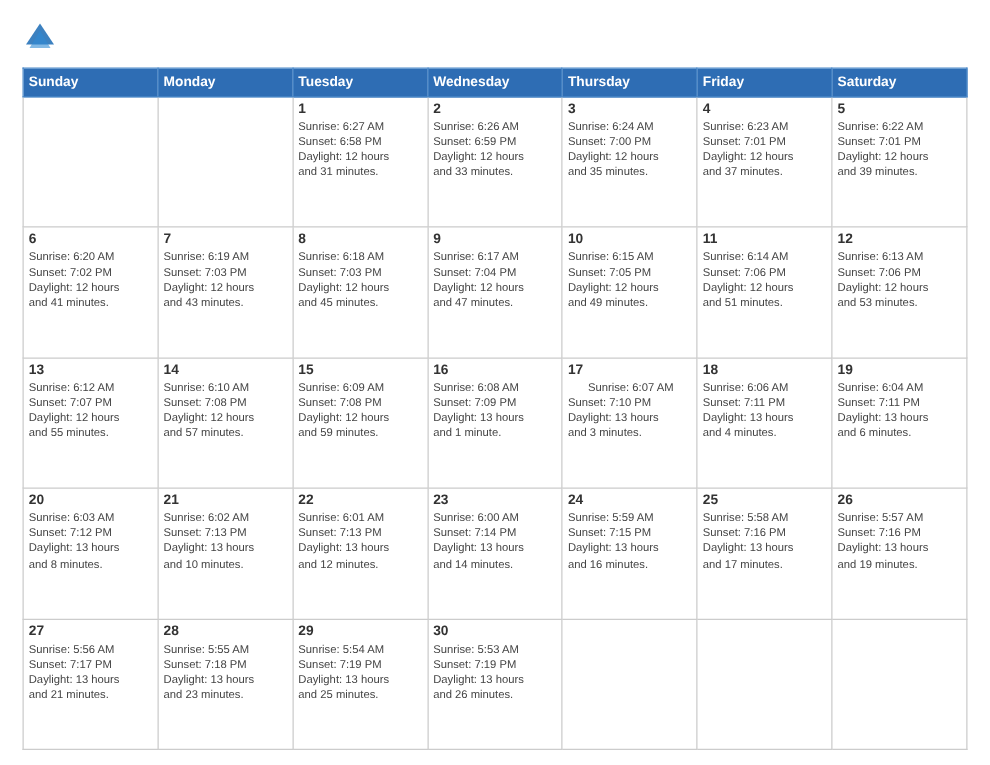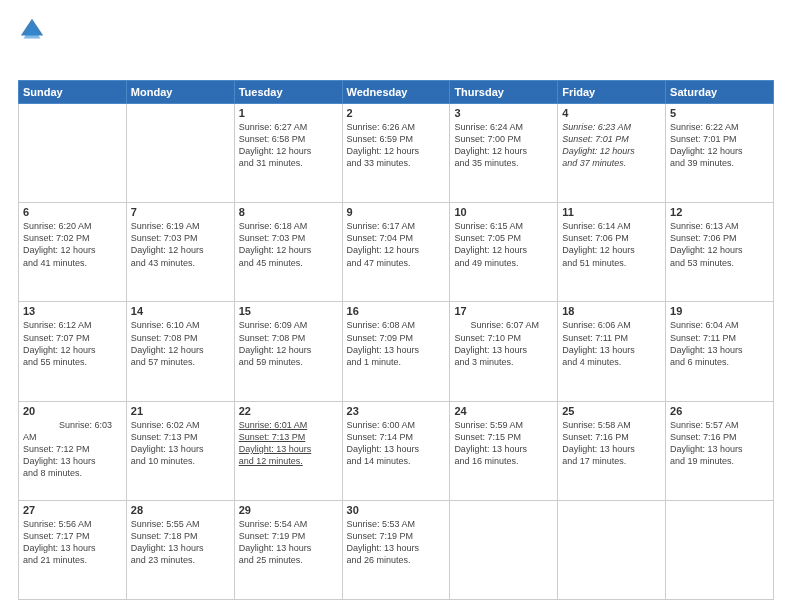--- a/index.html
+++ b/index.html
@@ -9,21 +9,20 @@
       width: 792px;
       height: 612px;
       overflow: hidden;
     }
     .page {
       width: 792px;
       height: 612px;
       padding: 16px 18px 12px 18px;
       display: flex;
       flex-direction: column;
-      gap: 26px;
     }
     .header {
       display: flex;
       justify-content: space-between;
       align-items: flex-start;
       margin-bottom: 10px;
     }
     .logo {
       display: flex;
       align-items: center;
@@ -141,21 +140,21 @@
 Daylight: 12 hours
 and 31 minutes.</span></td>
           <td><span class="day-num">2</span><span class="cell-text" style="white-space: pre-line; text-align: right;">Sunrise: 6:26 AM
 Sunset: 6:59 PM
 Daylight: 12 hours
 and 33 minutes.</span></td>
           <td><span class="day-num">3</span><span class="cell-text" style="white-space: pre-line;">Sunrise: 6:24 AM
 Sunset: 7:00 PM
 Daylight: 12 hours
 and 35 minutes.</span></td>
-          <td><span class="day-num">4</span><span class="cell-text" style="white-space: pre-line; font-style: italic;">Sunrise: 6:23 AM
+          <td><span class="day-num">4</span><span class="cell-text" style="white-space: pre-line;">Sunrise: 6:23 AM
 Sunset: 7:01 PM
 Daylight: 12 hours
 and 37 minutes.</span></td>
           <td><span class="day-num">5</span><span class="cell-text" style="white-space: pre-line;">Sunrise: 6:22 AM
 Sunset: 7:01 PM
 Daylight: 12 hours
 and 39 minutes.</span></td>
         </tr>
         <tr>
           <td><span class="day-num">6</span><span class="cell-text" style="white-space: pre-line;">Sunrise: 6:20 AM
@@ -211,29 +210,29 @@
           <td><span class="day-num">18</span><span class="cell-text" style="white-space: pre-line; text-align: right;">Sunrise: 6:06 AM
 Sunset: 7:11 PM
 Daylight: 13 hours
 and 4 minutes.</span></td>
           <td><span class="day-num">19</span><span class="cell-text" style="white-space: pre-line;">Sunrise: 6:04 AM
 Sunset: 7:11 PM
 Daylight: 13 hours
 and 6 minutes.</span></td>
         </tr>
         <tr>
-          <td><span class="day-num">20</span><span class="cell-text" style="white-space: pre-line; margin-left: 36px;">Sunrise: 6:03 AM
+          <td><span class="day-num">20</span><span class="cell-text" style="white-space: pre-line;">Sunrise: 6:03 AM
 Sunset: 7:12 PM
 Daylight: 13 hours
 and 8 minutes.</span></td>
           <td><span class="day-num">21</span><span class="cell-text" style="white-space: pre-line;">Sunrise: 6:02 AM
 Sunset: 7:13 PM
 Daylight: 13 hours
 and 10 minutes.</span></td>
-          <td><span class="day-num">22</span><span class="cell-text" style="white-space: pre-line; text-decoration: underline;">Sunrise: 6:01 AM
+          <td><span class="day-num">22</span><span class="cell-text" style="white-space: pre-line;">Sunrise: 6:01 AM
 Sunset: 7:13 PM
 Daylight: 13 hours
 and 12 minutes.</span></td>
           <td><span class="day-num">23</span><span class="cell-text" style="white-space: pre-line;">Sunrise: 6:00 AM
 Sunset: 7:14 PM
 Daylight: 13 hours
 and 14 minutes.</span></td>
           <td><span class="day-num">24</span><span class="cell-text" style="white-space: pre-line;">Sunrise: 5:59 AM
 Sunset: 7:15 PM
 Daylight: 13 hours

